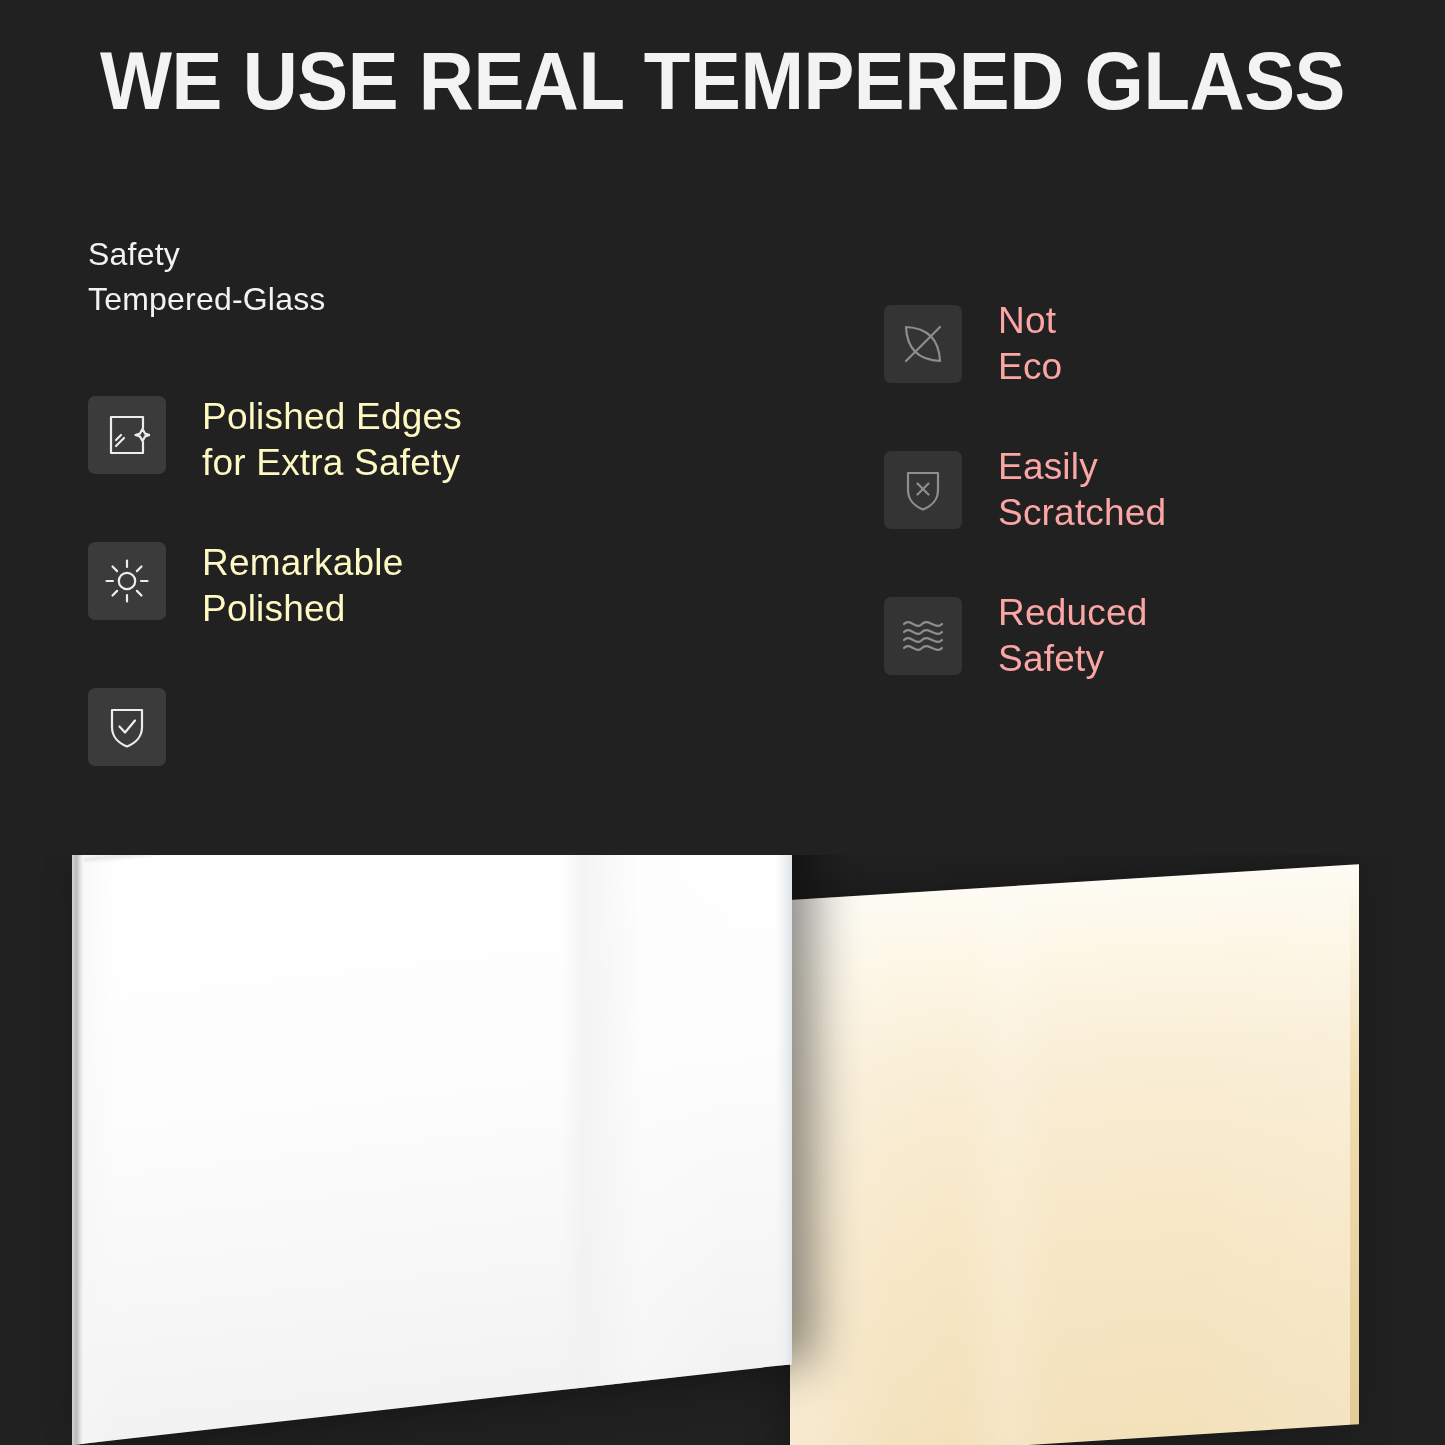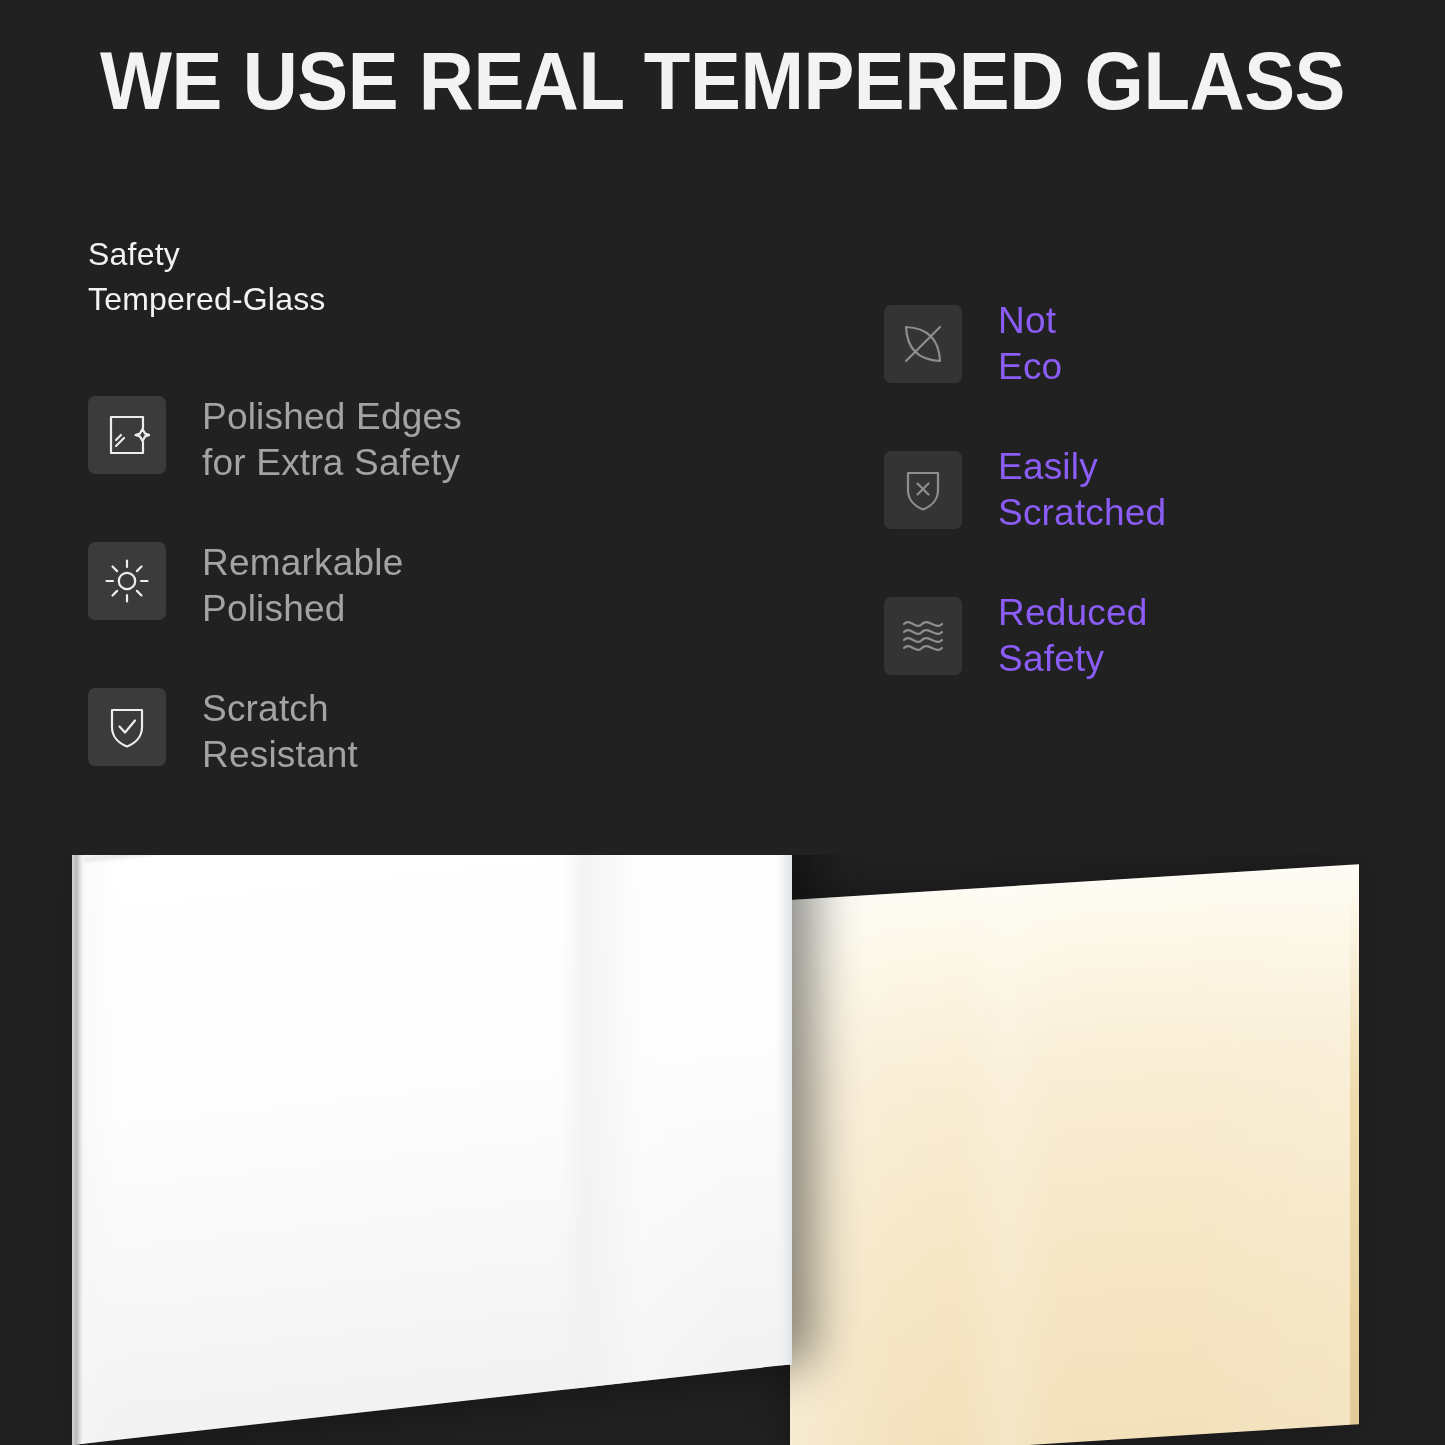--- a/index.html
+++ b/index.html
@@ -56,22 +56,22 @@
   .col-right .icon-tile { background:#343434; }
   .icon-tile svg { display:block; }
   .col-left  .icon-tile svg { stroke:#ededed; }
   .col-right .icon-tile svg { stroke:#8e8e8e; }
 
   .feature-label {
     margin-left:36px;
     font-size:37px; font-weight:300; line-height:1.25;
     white-space:pre-line; letter-spacing:0.2px;
   }
-  .col-left  .feature-label { color:#a3a3a3;margin-top:10px; }
-  .col-right .feature-label { color:#8b5cf6; }
+  .col-left  .feature-label { color:#fef9c3;margin-top:10px; }
+  .col-right .feature-label { color:#fca5a5; }
 
   
   .panels {
     position:absolute; left:0; top:855px;
     width:1445px; height:590px;
     overflow:hidden;
   }
 
   
   .plexi {
@@ -195,22 +195,20 @@
 Polished</div>
       </div>
 
       <div class="feature">
         <div class="icon-tile">
           <svg width="46" height="46" viewBox="0 0 46 46" fill="none" stroke-width="2.2" stroke-linecap="round" stroke-linejoin="round">
             <path d="M8 6 H38 V23 C38 33 31 39.5 23 42.5 C15 39.5 8 33 8 23 Z"></path>
             <path d="M15.5 22.5 L21 28.5 L31 16.5"></path>
           </svg>
         </div>
-        <div class="feature-label">Scratch
-Resistant</div>
       </div>
 
     </div>
   </div>
 
   <div class="col col-right">
 
     <div class="features">
 
       <div class="feature">

